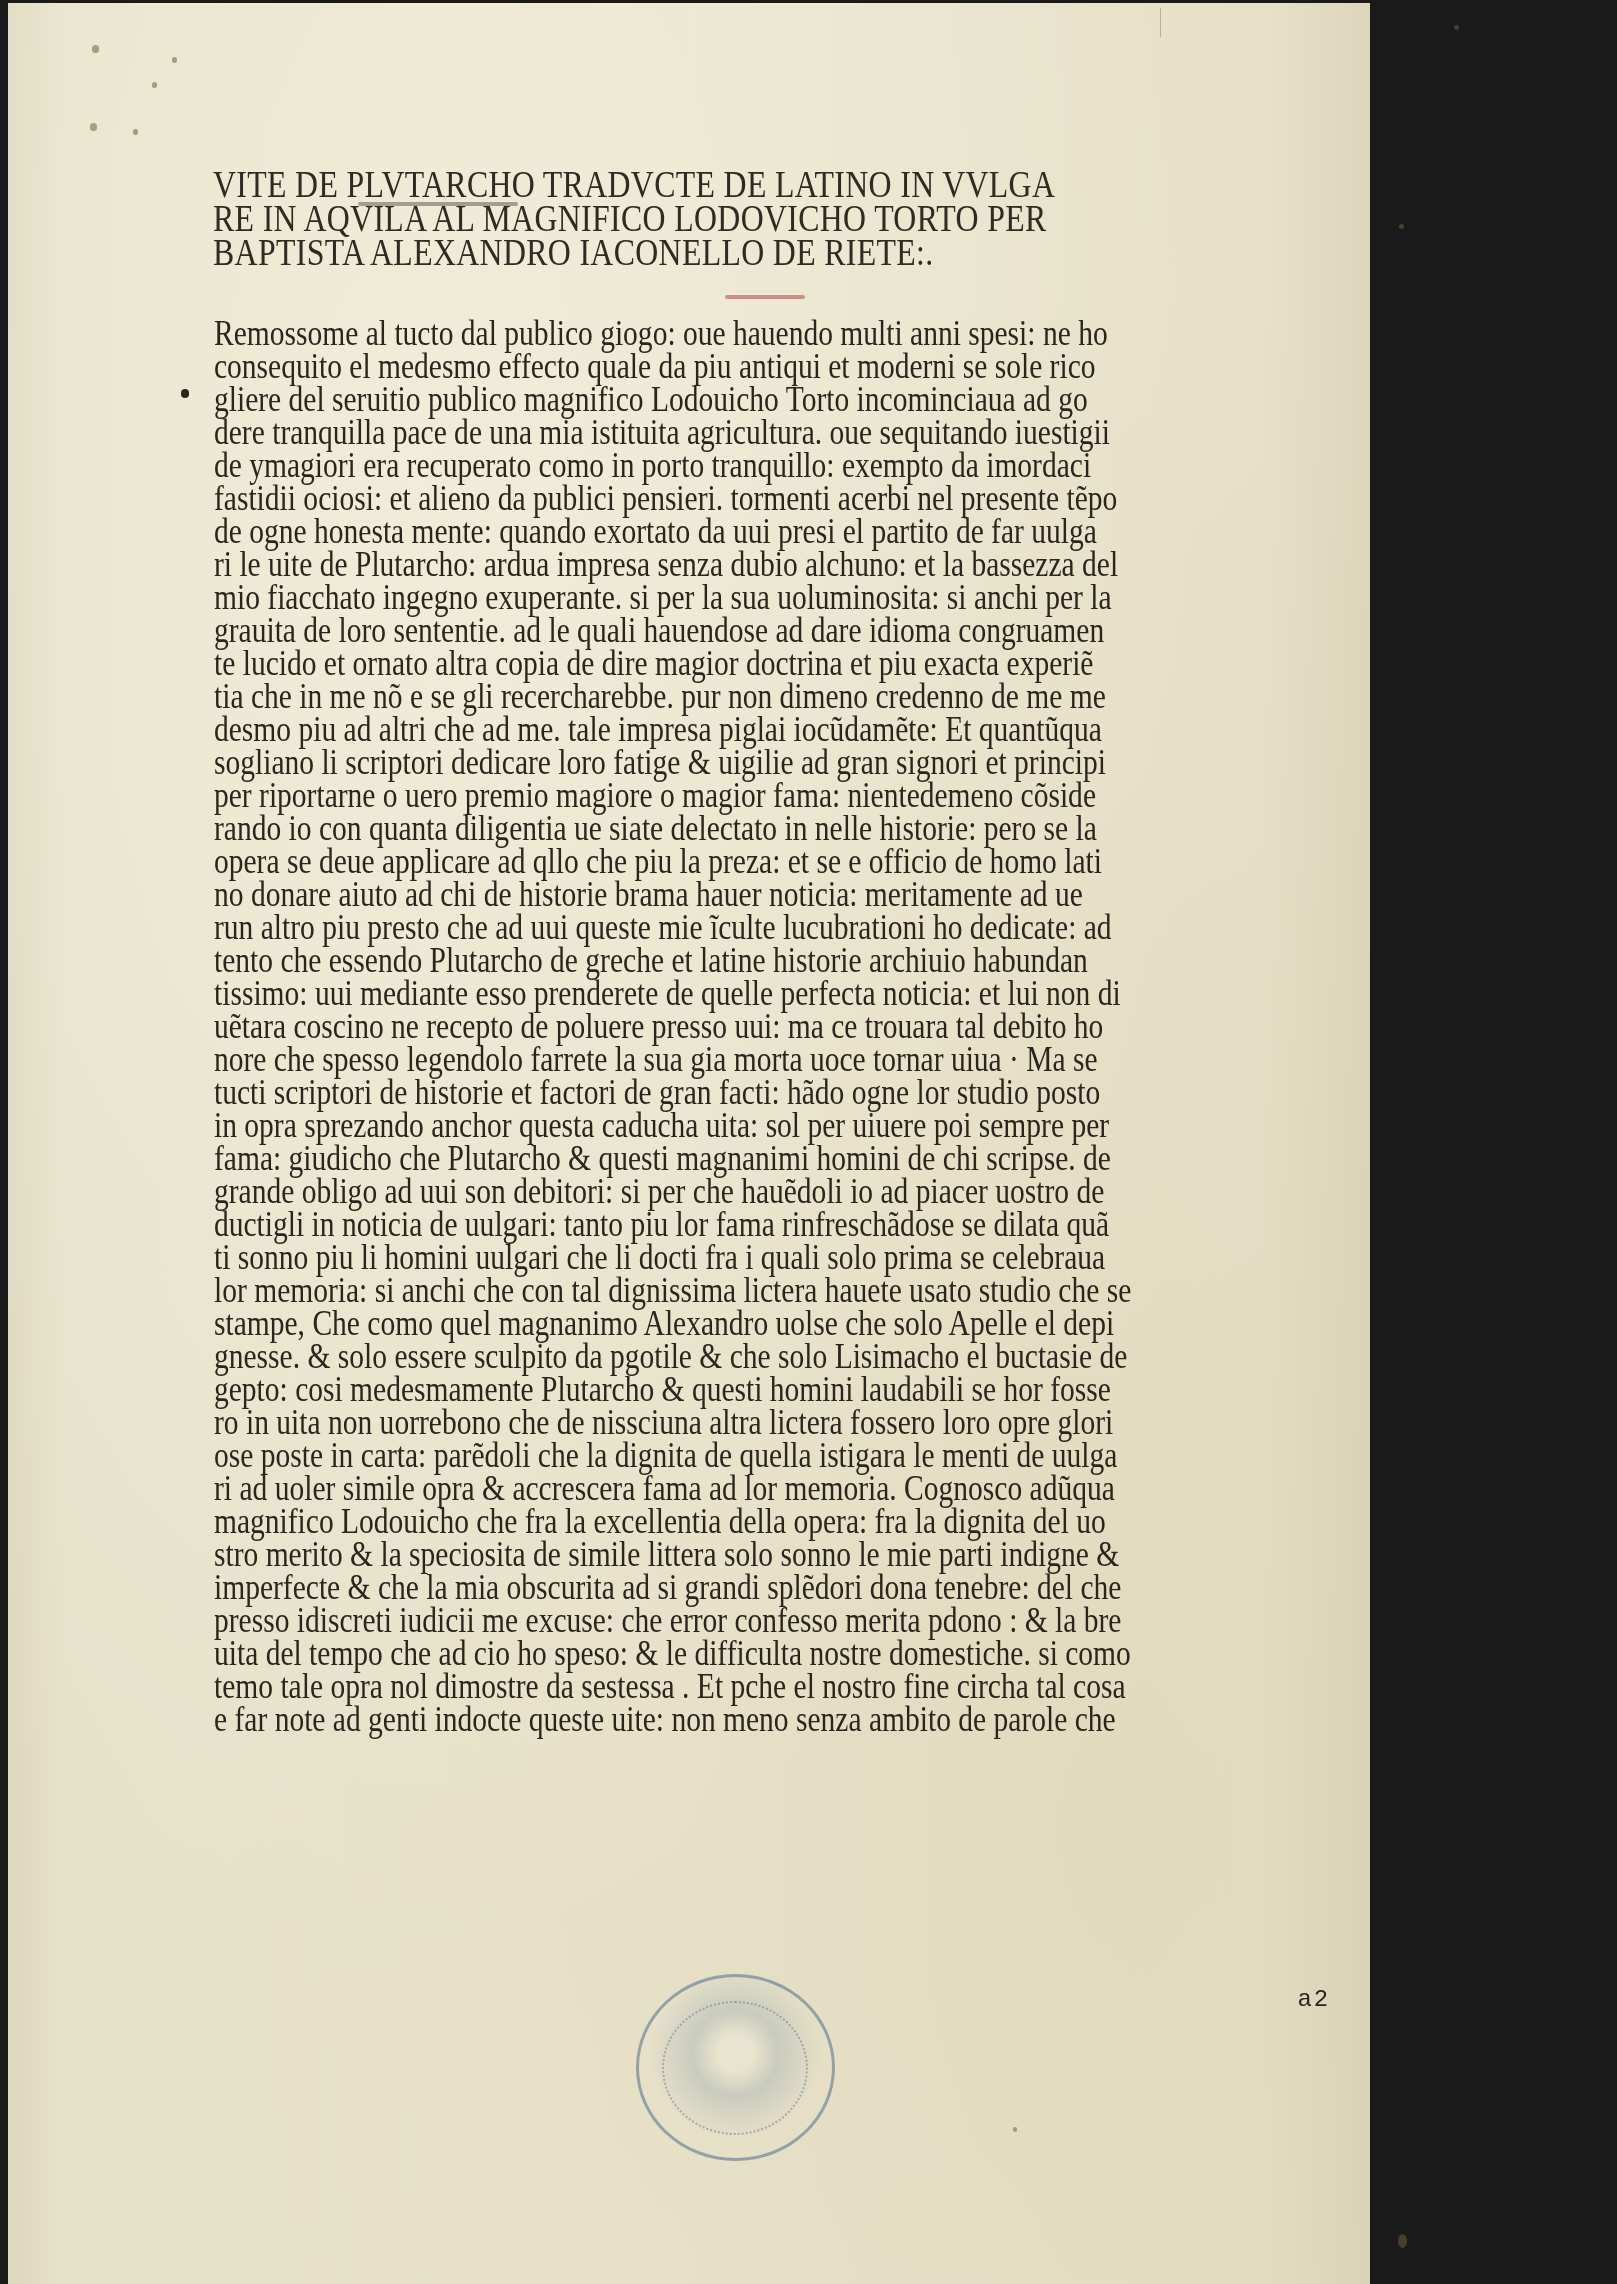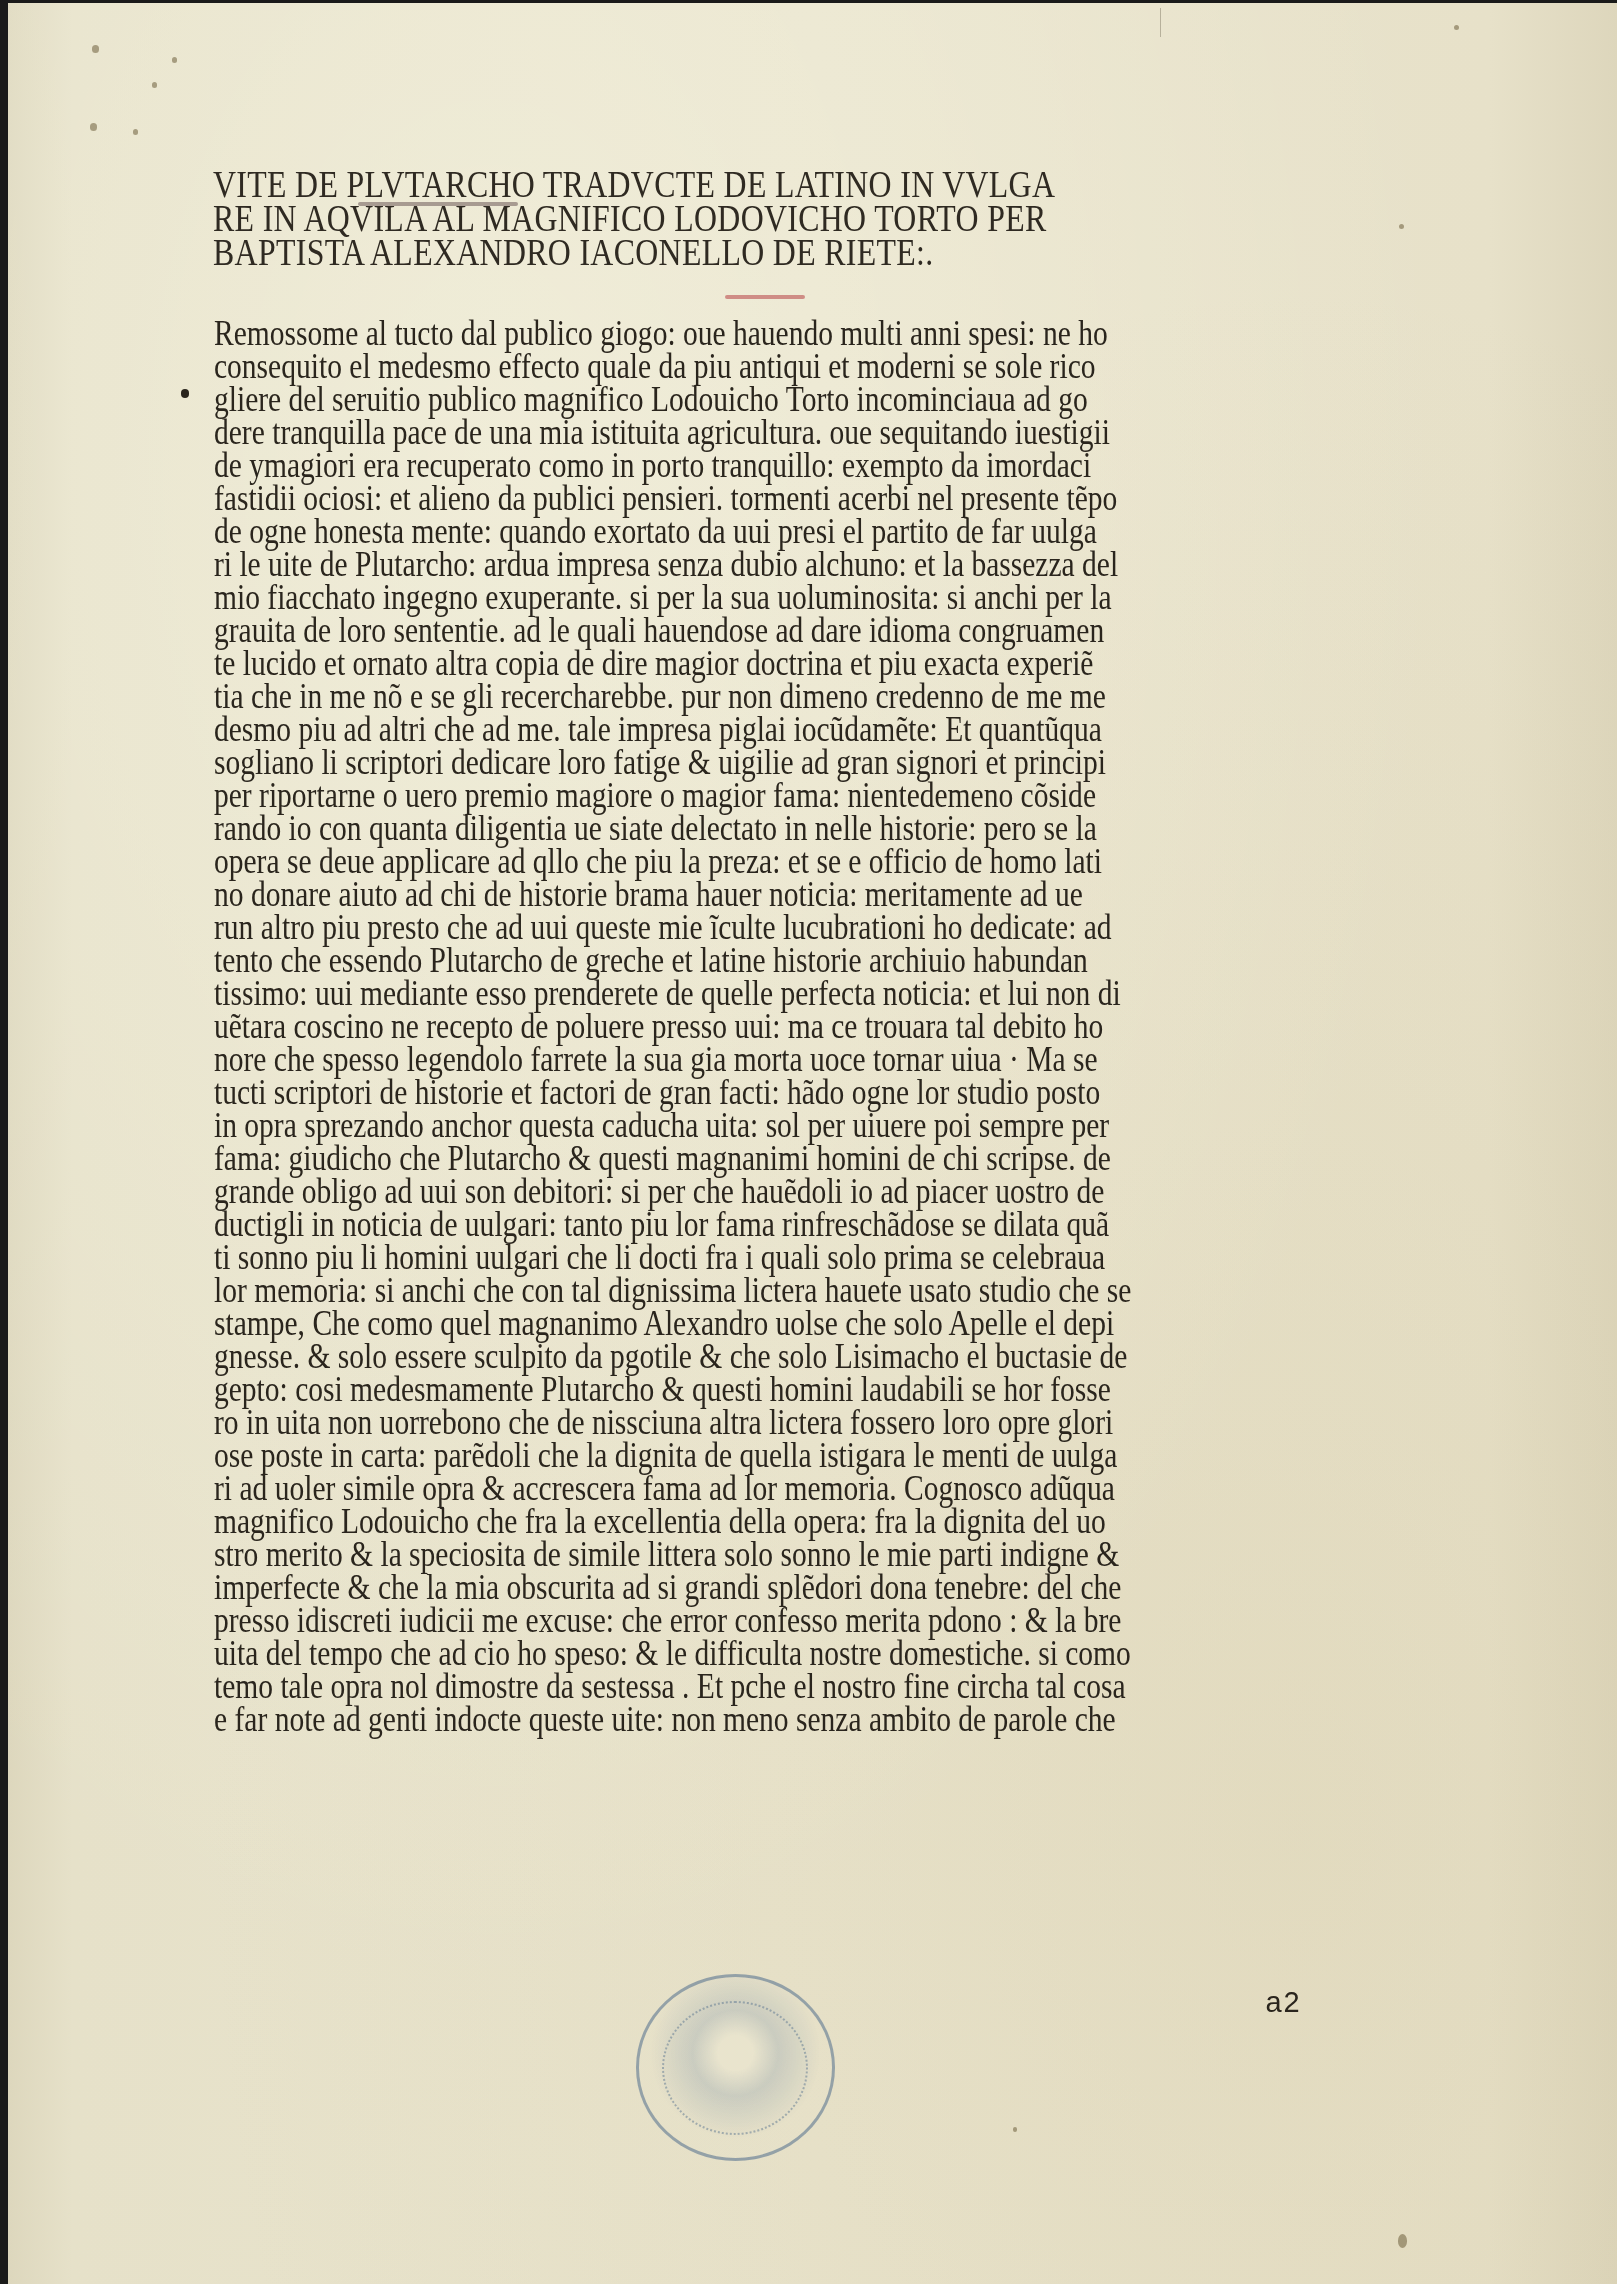--- a/index.html
+++ b/index.html
@@ -10,21 +10,21 @@
       width: 1618px;
       height: 2284px;
       position: relative;
       overflow: hidden;
       background: #1a1a1a;
     }
     .page {
       position: absolute;
       left: 7.6px;
       top: 3.4px;
-      width: 1610px;
+      width: 1362px;
       height: 2281px;
       background:
         radial-gradient(ellipse at 30% 20%, rgba(255,255,240,0.35), rgba(0,0,0,0) 60%),
         radial-gradient(ellipse at 80% 80%, rgba(200,185,140,0.18), rgba(0,0,0,0) 60%),
         linear-gradient(90deg, #ddd7bd 0%, #e6e1c9 4%, #e9e4cd 50%, #e7e1c9 92%, #ddd6bc 100%);
     }
     .fold-line {
       position: absolute;
       left: 1152px;
       top: 5px;
@@ -68,24 +68,24 @@
       color: #2a251d;
     }
     .body-line {
       display: block;
       white-space: nowrap;
       transform-origin: left top;
       transform: scaleX(0.82);
     }
     .signature {
       position: absolute;
-      left: 1258px;
+      left: 1290px;
       top: 1983px;
-      font-family: Liberation Sans, sans-serif;
-      font-size: 29px;
+      font-family: Liberation Mono, monospace;
+      font-size: 24px;
       color: #2a251d;
       letter-spacing: 1.7px;
     }
     .stamp {
       position: absolute;
       left: 628px;
       top: 1971px;
       width: 199px;
       height: 187px;
       border-radius: 50%;

